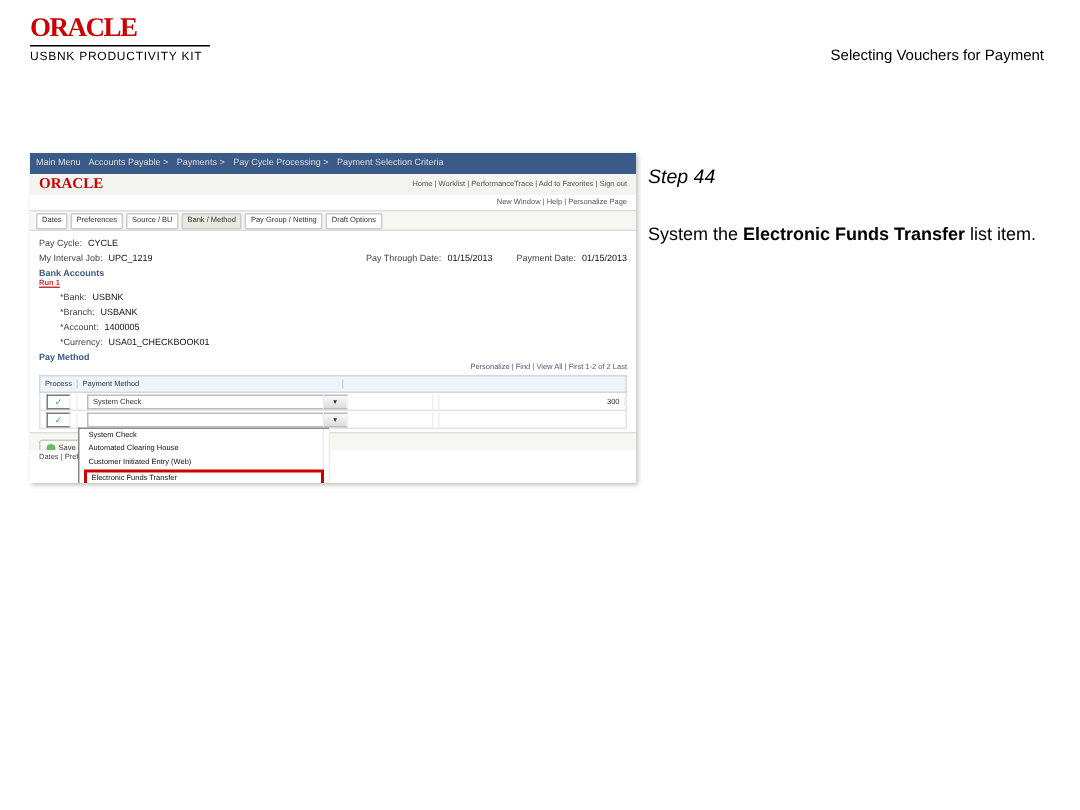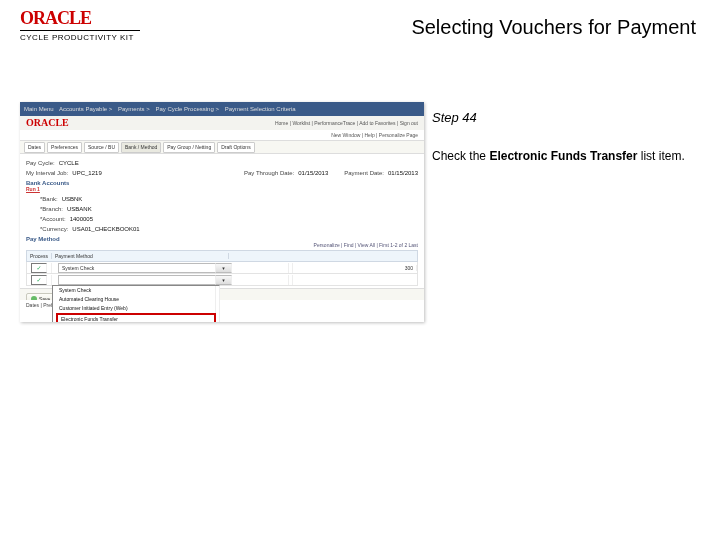--- a/index.html
+++ b/index.html
@@ -2,21 +2,21 @@
 <html><head>
 <meta charset="utf-8">
 <style>
   html,body{margin:0;padding:0;width:720px;height:540px;background:#fff;font-family:Arial,Helvetica,sans-serif;font-size:11px;color:#000;}
   .page{position:relative;width:720px;height:540px;}
   
   .upk-logo{position:absolute;left:20px;top:8px;}
   .upk-logo .oracle{font-family:Georgia,serif;font-weight:bold;font-size:18px;color:#c00;letter-spacing:-1px;}
   .upk-logo .rule{width:120px;border-top:1px solid #000;margin:1px 0 2px 0;}
   .upk-logo .upk{font-size:8px;letter-spacing:0.5px;color:#000;}
-  .title{position:absolute;right:24px;top:16px;font-size:20px;color:#000;}
+  .title{position:absolute;right:24px;top:32px;font-size:10px;color:#000;}
   .step{position:absolute;left:432px;top:110px;font-size:13px;font-style:italic;}
   .instr{position:absolute;left:432px;top:148px;font-size:12px;width:260px;line-height:1.35;}
   .instr .bold{font-weight:bold;}
   
   .shot{position:absolute;left:20px;top:102px;width:404px;height:220px;background:#fff;box-shadow:1px 1px 3px rgba(0,0,0,0.25);font-size:6px;color:#333;overflow:hidden;}
   .shot .navbar{height:14px;background:#3a5a88;line-height:14px;padding:0 4px;color:#ddd;white-space:nowrap;overflow:hidden;}
   .shot .navbar span{margin-right:4px;}
   .shot .oracle-bar{height:14px;background:#f3f3ef;line-height:14px;padding:0 6px;display:flex;justify-content:space-between;align-items:center;}
   .shot .oracle-bar .brand{font-family:Georgia,serif;font-weight:bold;font-size:10px;color:#c00;}
   .shot .oracle-bar .rightlinks{font-size:5px;color:#555;}
@@ -53,26 +53,26 @@
   .c3{width:70px;}
   .c4{width:40px;}
 </style>
 </head>
 <body>
 <div class="page">
 
 <div class="upk-logo">
   <div class="oracle">ORACLE</div>
   <div class="rule"></div>
-  <div class="upk">CYCLE PRODUCTIVITY KIT</div>
+  <div class="upk">USBNK PRODUCTIVITY KIT</div>
 </div>
 <div class="title">Selecting Vouchers for Payment</div>
 <div class="step">Step 44</div>
 <div class="instr">
-  <span>Check the </span><span class="bold">Electronic Funds Transfer</span><span> list item.</span>
+  <span>System the </span><span class="bold">Electronic Funds Transfer</span><span> list item.</span>
 </div>
 
 <div class="shot">
   <div class="navbar" id="navitems"><span>Main Menu</span> <span>Accounts Payable &gt;</span> <span>Payments &gt;</span> <span>Pay Cycle Processing &gt;</span> <span>Payment Selection Criteria</span></div>
   <div class="oracle-bar">
     <div class="brand">ORACLE</div>
     <div class="rightlinks">Home | Worklist | PerformanceTrace | Add to Favorites | Sign out</div>
   </div>
   <div class="user-row">New Window | Help | Personalize Page</div>
   <div class="tabstrip" id="tabstrip">

